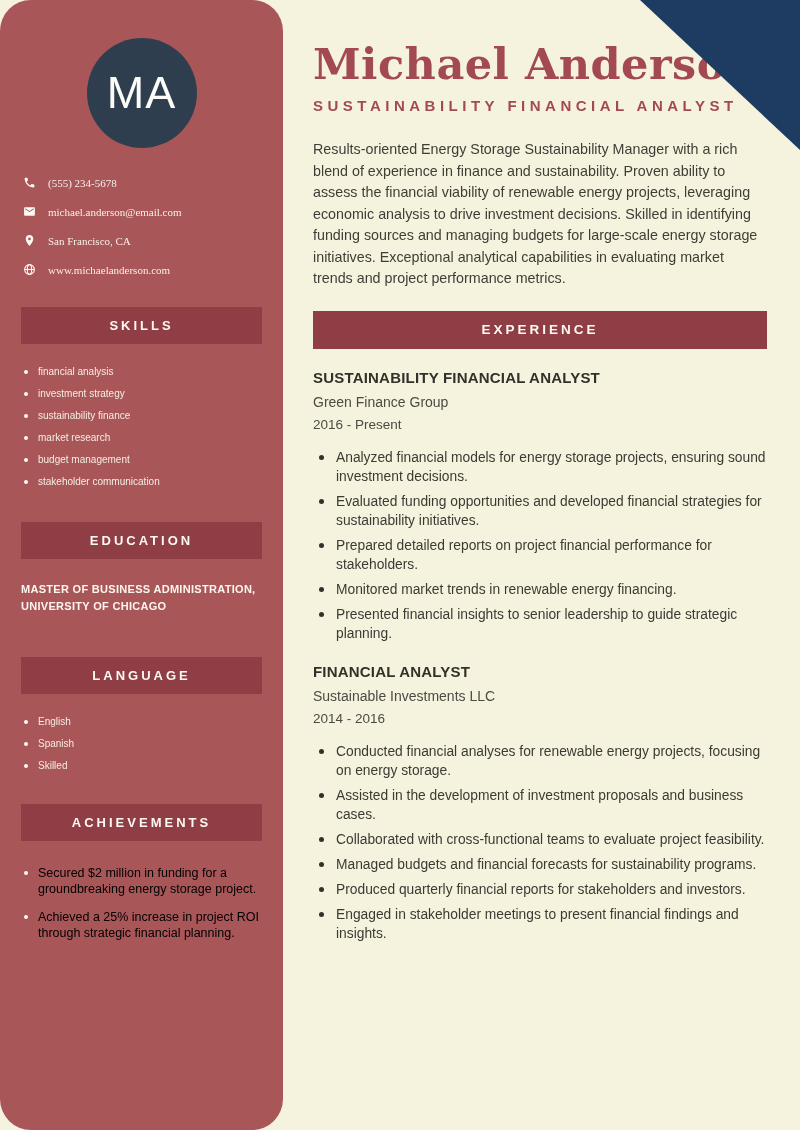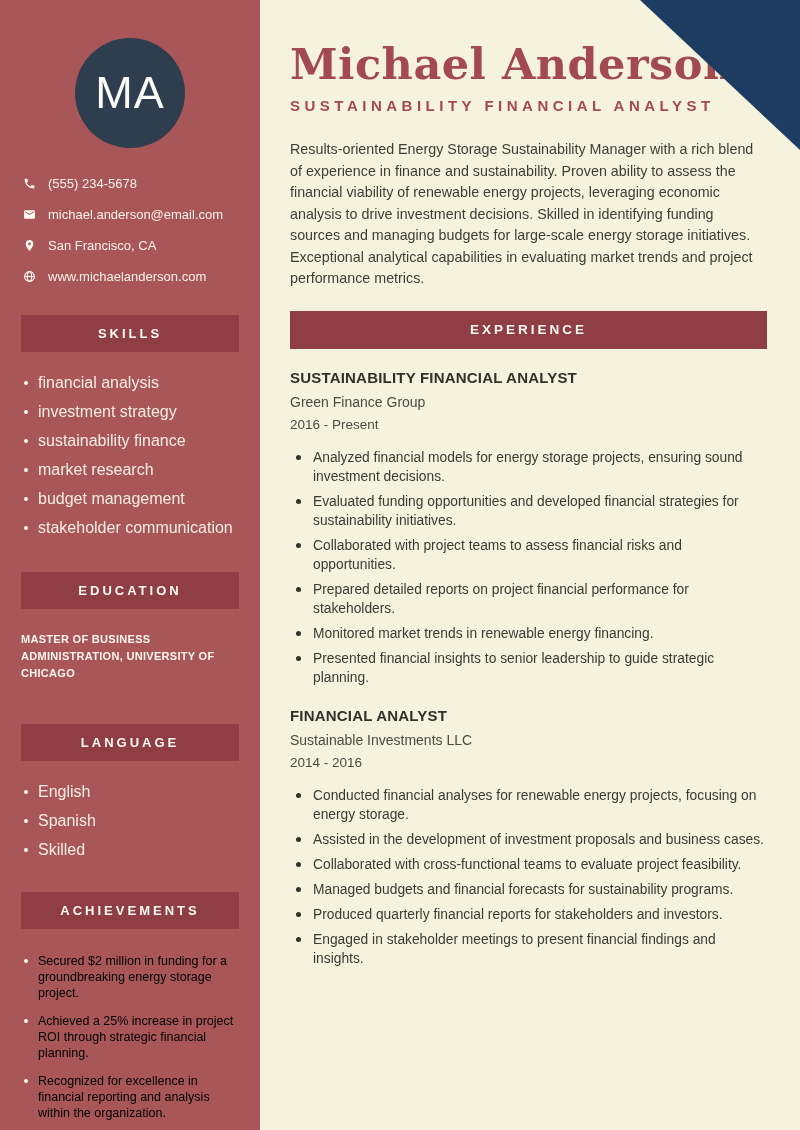--- a/index.html
+++ b/index.html
@@ -4,38 +4,38 @@
 <style>
   html,body{margin:0;padding:0;}
   body{width:800px;height:1130px;font-family:"Liberation Sans",sans-serif;}
   .page{position:relative;width:800px;height:1130px;background:#f5f2de;display:flex;overflow:hidden;}
 
   
   .corner{position:absolute;top:0;right:0;width:160px;height:150px;background:#1e3b62;
           clip-path:polygon(0 0,100% 0,100% 100%);z-index:5;}
 
   
-  .sidebar{width:260px;flex-shrink:0;background:#a95659;color:#f6efe6;box-sizing:border-box;}
+  .sidebar{width:283px;flex-shrink:0;background:#a95659;color:#f6efe6;box-sizing:border-box;border-radius:31px;}
   .avatar{width:110px;height:110px;border-radius:50%;background:#2e3e4f;margin:38px auto 0;
           display:flex;align-items:center;justify-content:center;}
   .avatar span{color:#fbfbf7;font-size:45px;font-weight:500;letter-spacing:1px;}
 
   .contact{list-style:none;margin:28px 0 0;padding:0 10px 0 23px;}
-  .contact li{display:flex;align-items:center;gap:12px;margin-bottom:16px;font-size:13px;color:#f8f1e8;}
+  .contact li{display:flex;align-items:center;gap:12px;margin-bottom:16px;font-size:11px;color:#f8f1e8;font-family:Liberation Serif, serif;}
   .contact svg{width:13px;height:13px;flex-shrink:0;display:block;}
 
   .side-banner{margin:0 21px;height:37px;background:#8e3e44;display:flex;align-items:center;
                justify-content:center;color:#fdf8f2;font-weight:bold;font-size:13px;letter-spacing:3px;}
   .banner-skills{margin-top:31px;}
   .banner-education{margin-top:35px;}
   .banner-language{margin-top:42px;}
   .banner-achievements{margin-top:33px;}
 
   .side-list{list-style:none;margin:22px 0 0;padding:0 14px 0 24px;}
-  .side-list li{display:flex;align-items:center;gap:10px;margin-bottom:11px;font-size:16px;color:#f5ede2;}
+  .side-list li{display:flex;align-items:center;gap:10px;margin-bottom:11px;font-size:10px;color:#f5ede2;}
   .side-list .dot{width:4px;height:4px;border-radius:50%;background:#fdf8f2;flex-shrink:0;}
 
   .edu-text{margin:22px 21px 0;font-weight:bold;font-size:11px;line-height:17px;
             color:#fdf6ee;letter-spacing:.3px;}
 
   .ach-list{list-style:none;margin:24px 0 0;padding:0 18px 0 24px;}
   .ach-list li{display:flex;align-items:flex-start;gap:10px;margin-bottom:12px;
                font-size:12.5px;line-height:16px;color:#000000;}
   .ach-list .dot{width:4px;height:4px;border-radius:50%;background:#fdf8f2;flex-shrink:0;margin-top:6px;}
 
@@ -169,24 +169,20 @@
         <li>
           <span class="dot"></span>
           <span>Secured $2 million in funding for a groundbreaking energy storage project.</span>
         </li>
 
         <li>
           <span class="dot"></span>
           <span>Achieved a 25% increase in project ROI through strategic financial planning.</span>
         </li>
 
-        <li>
-          <span class="dot"></span>
-          <span>Recognized for excellence in financial reporting and analysis within the organization.</span>
-        </li>
       </ul>
   </aside>
 
   <main class="main">
     <h1>Michael Anderson</h1>
     <div class="subtitle">SUSTAINABILITY FINANCIAL ANALYST</div>
     <p class="summary">Results-oriented Energy Storage Sustainability Manager with a rich blend of experience in finance and sustainability. Proven ability to assess the financial viability of renewable energy projects, leveraging economic analysis to drive investment decisions. Skilled in identifying funding sources and managing budgets for large-scale energy storage initiatives. Exceptional analytical capabilities in evaluating market trends and project performance metrics.</p>
 
     <div class="main-banner">
       <span>EXPERIENCE</span>
@@ -201,24 +197,20 @@
           <li>
             <span class="dot"></span>
             <span>Analyzed financial models for energy storage projects, ensuring sound investment decisions.</span>
           </li>
 
           <li>
             <span class="dot"></span>
             <span>Evaluated funding opportunities and developed financial strategies for sustainability initiatives.</span>
           </li>
 
-          <li>
-            <span class="dot"></span>
-            <span>Collaborated with project teams to assess financial risks and opportunities.</span>
-          </li>
 
           <li>
             <span class="dot"></span>
             <span>Prepared detailed reports on project financial performance for stakeholders.</span>
           </li>
 
           <li>
             <span class="dot"></span>
             <span>Monitored market trends in renewable energy financing.</span>
           </li>

